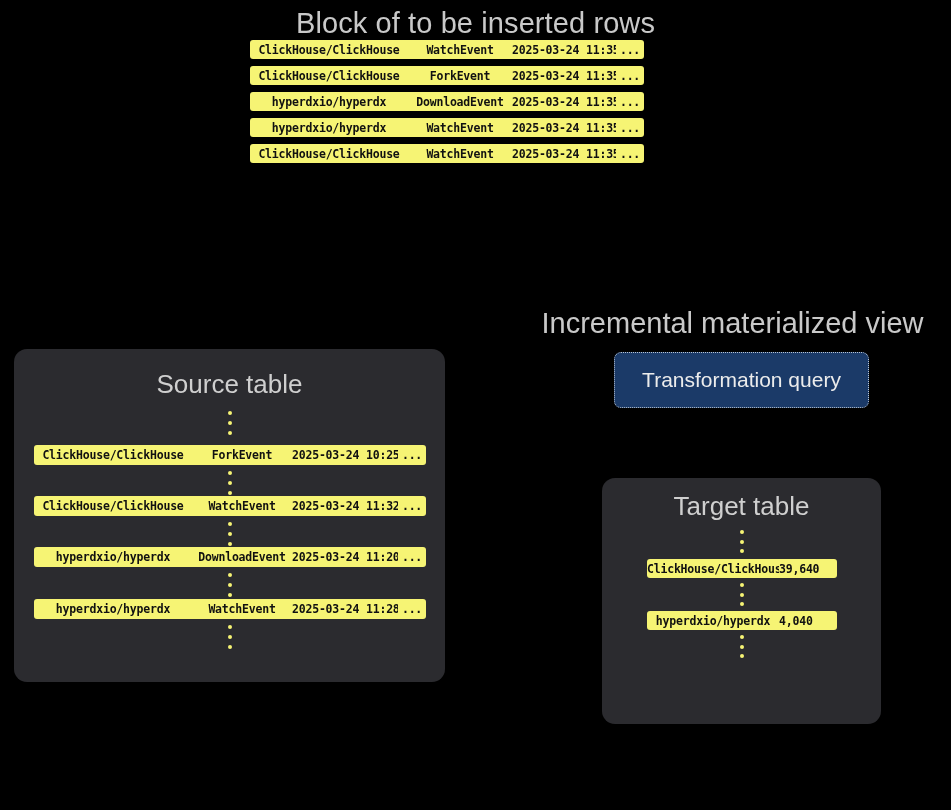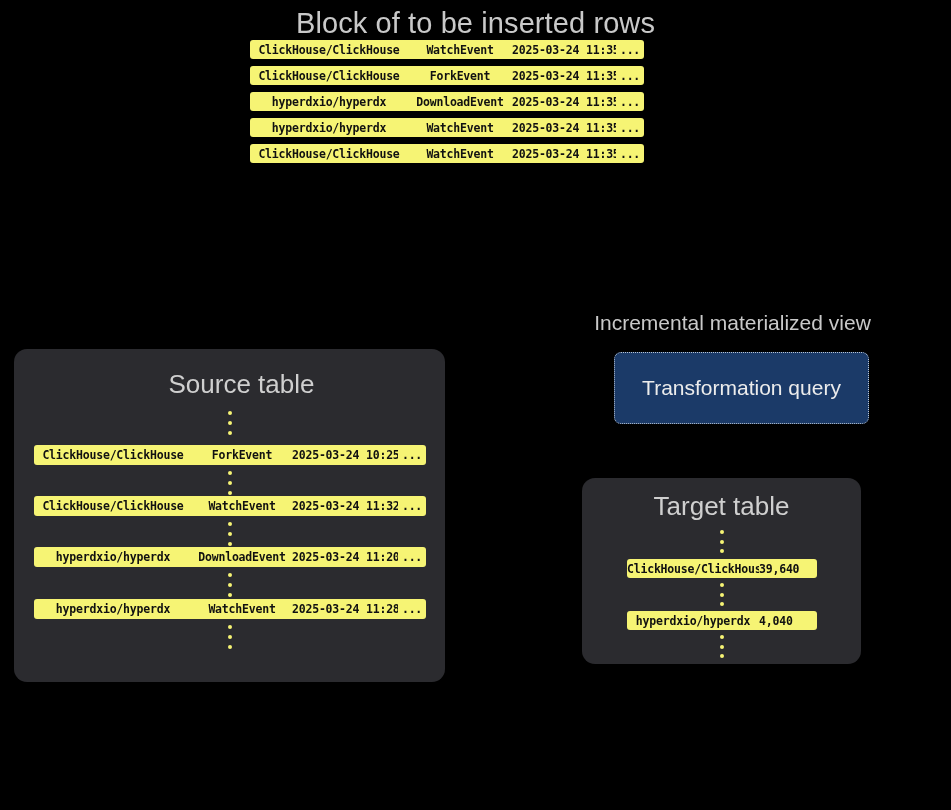--- a/index.html
+++ b/index.html
@@ -82,38 +82,38 @@
     background: #2b2b2f;
     border-radius: 13px;
   }
   #source-panel {
     left: 14px;
     top: 349px;
     width: 431px;
     height: 333px;
   }
   #target-panel {
-    left: 582px;
+    left: 602px;
     top: 478px;
     width: 279px;
-    height: 186px;
+    height: 246px;
     text-decoration: underline;
   }
   .panel-title {
     position: absolute;
     left: 0;
     width: 100%;
     text-align: center;
     color: #cfcfcf;
     font-size: 26px;
     line-height: 30px;
     font-family: "Liberation Sans", sans-serif;
     white-space: nowrap;
   }
-  #source-panel .panel-title { top: 20px; padding-left: 12px; }
+  #source-panel .panel-title { top: 20px; }
   #target-panel .panel-title { top: 13px; }
 
   
   .vdots {
     position: absolute;
     display: flex;
     flex-direction: column;
     align-items: center;
     justify-content: space-between;
   }
@@ -155,29 +155,29 @@
     left: 45px;
     width: 190px;
     height: 23px;
   }
 
   
   #mv-title {
     left: 527px;
     top: 308px;
     width: 411px;
-    font-size: 21px;
+    font-size: 29px;
     line-height: 30px;
   }
   #transformation-query {
     position: absolute;
     left: 614px;
     top: 352px;
     width: 255px;
-    height: 72px;
+    height: 56px;
     background: #1b3a68;
     border: 1px dotted #b9c4d2;
     border-radius: 7px;
     box-sizing: border-box;
     display: flex;
     align-items: center;
     justify-content: center;
     color: #ececec;
     font-size: 21px;
     font-family: "Liberation Sans", sans-serif;

